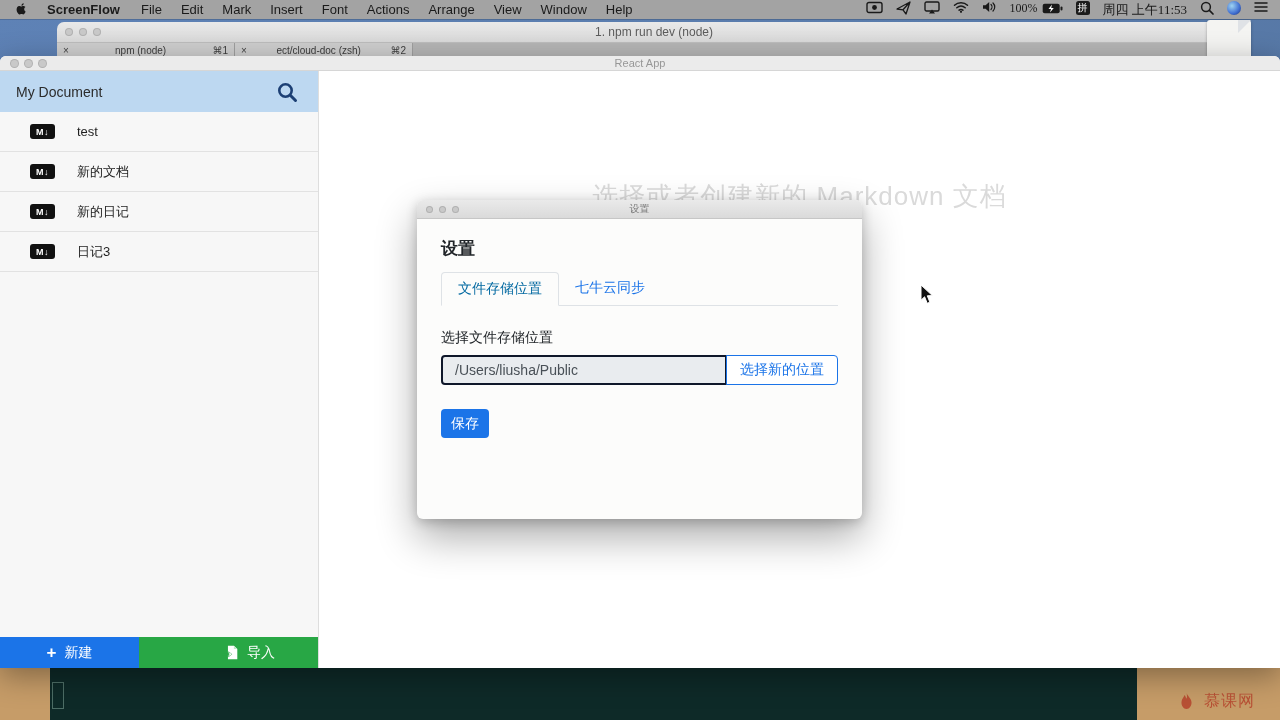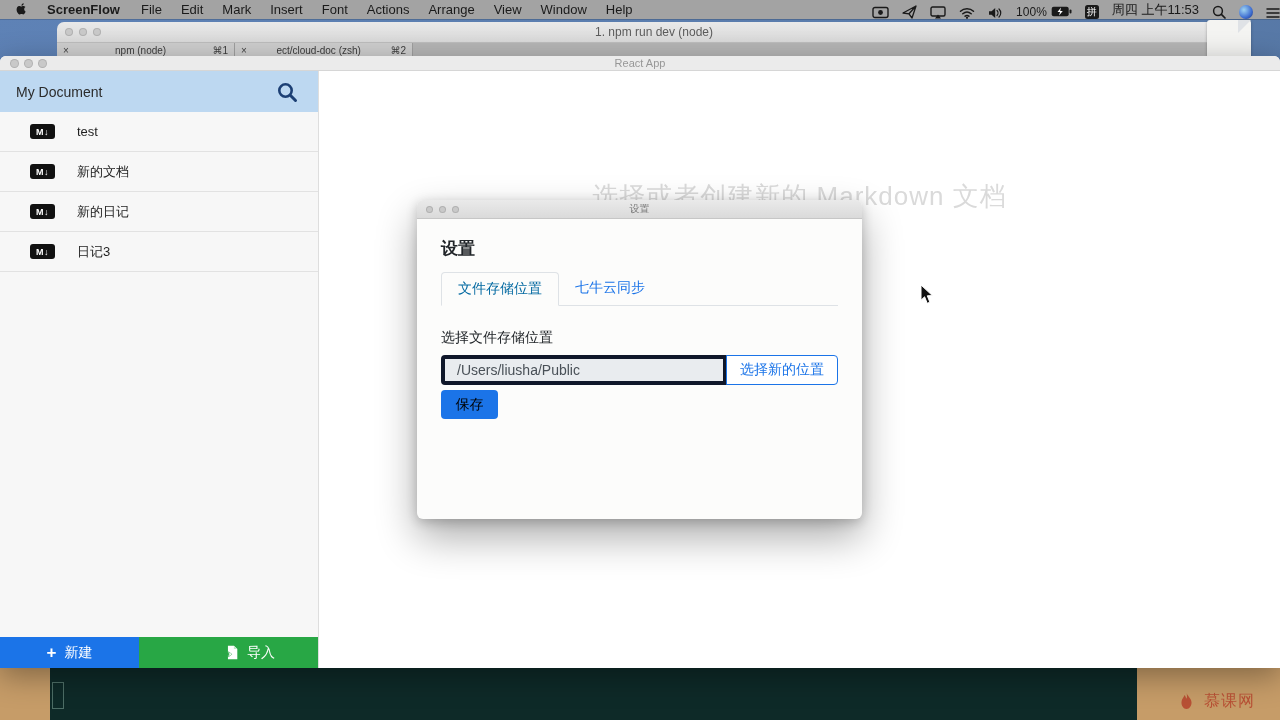--- a/index.html
+++ b/index.html
@@ -17,21 +17,21 @@
     border-width:0 13px 13px 0;border-color:#c9cdd4 transparent #dfe2e6 transparent;
     transform:rotate(90deg);}
   
   .menubar{position:absolute;left:0;top:0;width:1280px;height:19px;background:#a3a3a3;
     display:flex;align-items:center;font-size:13px;color:#1a1a1a;z-index:90;
     box-shadow:0 1px 0 rgba(0,0,0,.15);}
   .menubar-left{display:flex;align-items:center;padding-left:14px;}
   .menubar-left .mi{margin-right:19px;white-space:nowrap;}
   .menubar-left .app{font-weight:bold;margin-right:21px;}
   .apple{margin-right:20px;display:flex;align-items:center;}
-  .menubar-right{margin-left:auto;display:flex;align-items:flex-end;padding-right:0;gap:13px;}
+  .menubar-right{margin-left:auto;display:flex;align-items:flex-start;padding-right:12px;gap:13px;font-family:Liberation Serif, serif;}
   .sicon{display:flex;align-items:center;}
   .sicon svg{display:block;}
   .batt{display:flex;align-items:center;gap:4px;font-size:12px;}
   .ime{width:14px;height:14px;background:#1b1b1b;color:#fff;border-radius:2.5px;
     font-size:10px;display:flex;align-items:center;justify-content:center;}
   .clock{font-size:13px;white-space:nowrap;}
   .siri{width:14px;height:14px;border-radius:50%;
     background:radial-gradient(circle at 35% 35%,#9fd4f2,#3f6ed1 60%,#1b2e6e);}
   
   .term{position:absolute;left:57px;top:22px;width:1194px;height:40px;z-index:1;}
@@ -95,27 +95,27 @@
   .dlg-title{position:absolute;left:0;right:0;text-align:center;font-size:10px;color:#7a7a7a;}
   .dlg-content{padding:0 24px;}
   .dlg-heading{margin-top:18px;font-size:17px;font-weight:bold;color:#212529;}
   .dlg-tabs{margin-top:12px;display:flex;border-bottom:1px solid #dee2e6;}
   .dlg-tab{padding:7px 16px;font-size:14px;cursor:default;}
   .dlg-tab.active{background:#fcfcfb;border:1px solid #dee2e6;border-bottom:1px solid #fcfcfb;
     margin-bottom:-1px;border-radius:4px 4px 0 0;color:#0369a1;}
   .dlg-tab.inactive{color:#1a73e8;}
   .field-label{margin-top:23px;font-size:14px;color:#212529;}
   .input-group{margin-top:8px;display:flex;height:30px;}
-  .path-input{flex:1;background:#e9ecef;border:4px solid #0f172a;border-radius:4px 0 0 4px;
+  .path-input{flex:1;background:#e9ecef;border:2px solid #0f172a;border-radius:4px 0 0 4px;
     padding:0 12px;font-size:14px;color:#495057;font-family:"Liberation Sans","DejaVu Sans",sans-serif;
     min-width:0;outline:none;}
   .btn-choose{width:112px;background:#fff;border:1px solid #1b74e8;color:#1b74e8;
     border-radius:0 4px 4px 0;margin-left:-1px;font-size:14px;
     font-family:"Liberation Sans","DejaVu Sans",sans-serif;cursor:default;}
-  .btn-save{margin-top:5px;width:57px;height:29px;background:#1b74e8;color:#000000;border:none;
+  .btn-save{margin-top:24px;width:48px;height:29px;background:#1b74e8;color:#ffffff;border:none;
     border-radius:4px;font-size:14px;font-family:"Liberation Sans","DejaVu Sans",sans-serif;
     cursor:default;}
   
   .cursor{position:absolute;left:920px;top:284px;z-index:100;pointer-events:none;}
 </style>
 </head>
 <body>
 
 <div class="desktop"></div>
 <div class="desktop-bottom"></div>

